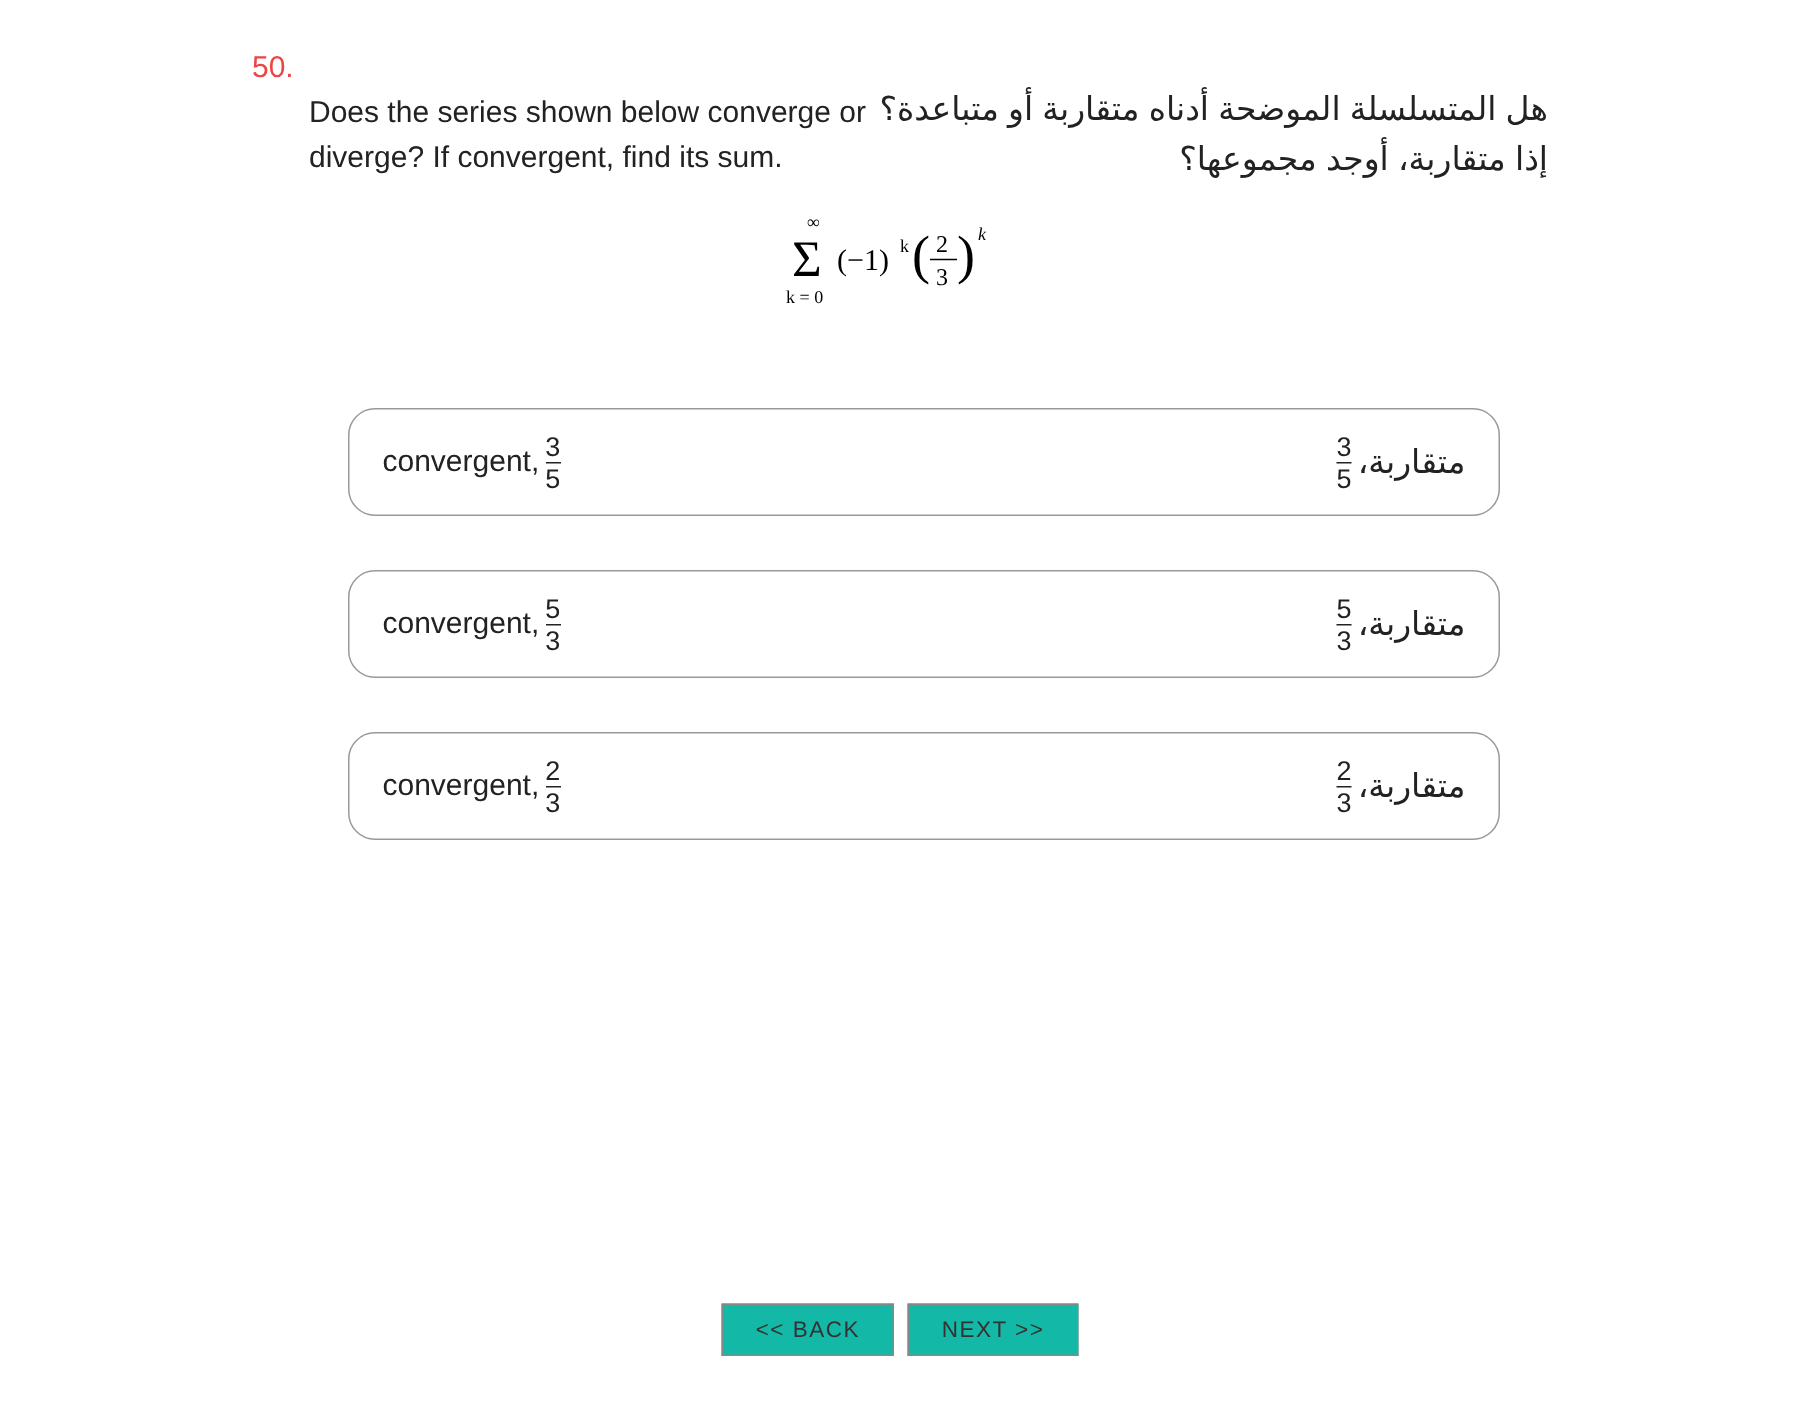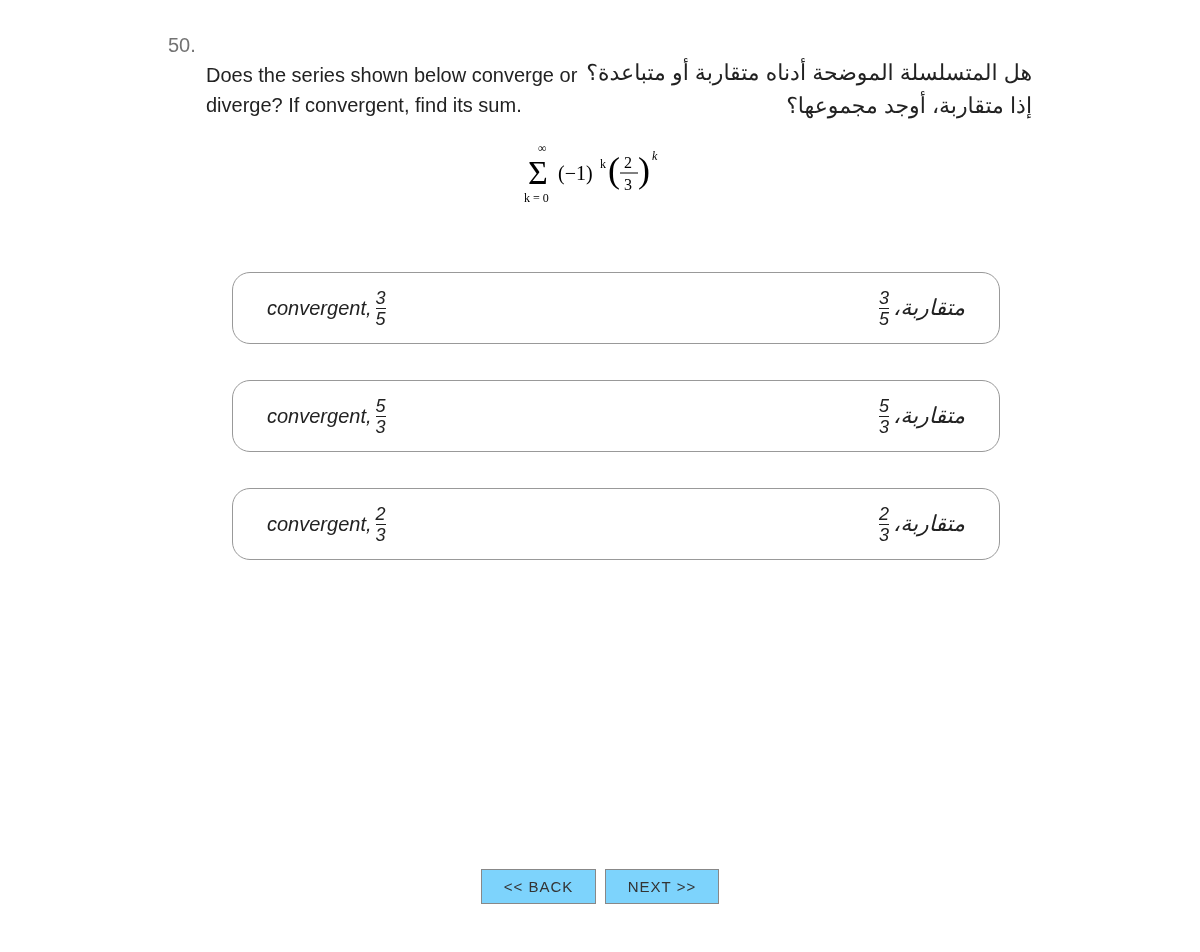--- a/index.html
+++ b/index.html
@@ -8,21 +8,21 @@
       background: #fff;
       width: 1200px;
       height: 952px;
       position: relative;
     }
     .question-number {
       position: absolute;
       top: 34px;
       left: 168px;
       font-size: 20px;
-      color: #737373;
+      color: #ef4444;
     }
     .question-left {
       position: absolute;
       top: 60px;
       left: 206px;
       width: 400px;
       font-size: 20px;
       line-height: 1.5;
       color: #222;
     }
@@ -53,23 +53,22 @@
       width: 768px;
     }
     .option {
       border: 1px solid #999;
       border-radius: 18px;
       height: 72px;
       margin-bottom: 36px;
       display: flex;
       align-items: center;
       justify-content: space-between;
-      padding: 0 34px;
+      padding: 0 22px;
       cursor: pointer;
-      font-style: italic;
     }
     .option-left {
       display: flex;
       align-items: center;
       font-size: 20px;
       color: #222;
     }
     .option-right {
       display: flex;
       align-items: center;
@@ -95,21 +94,21 @@
       width: 1200px;
       text-align: center;
     }
     .btn {
       display: inline-block;
       border: 1px solid #888;
       padding: 8px 22px;
       font-size: 15px;
       letter-spacing: 1px;
       color: #333;
-      background: #7dd3fc;
+      background: #14b8a6;
       margin: 0 2px;
       cursor: pointer;
       font-family: Arial, sans-serif;
     }
   </style>
 </head>
 <body>
 
 <div class="question-number">50.</div>
 

